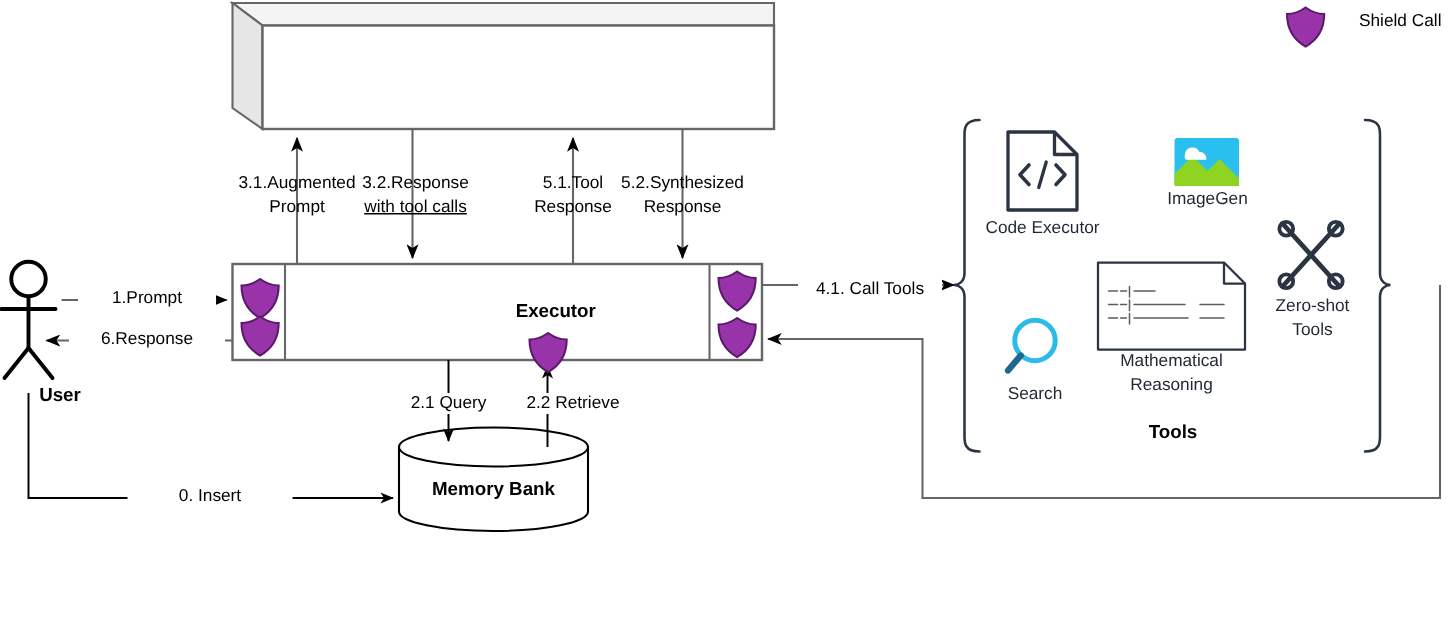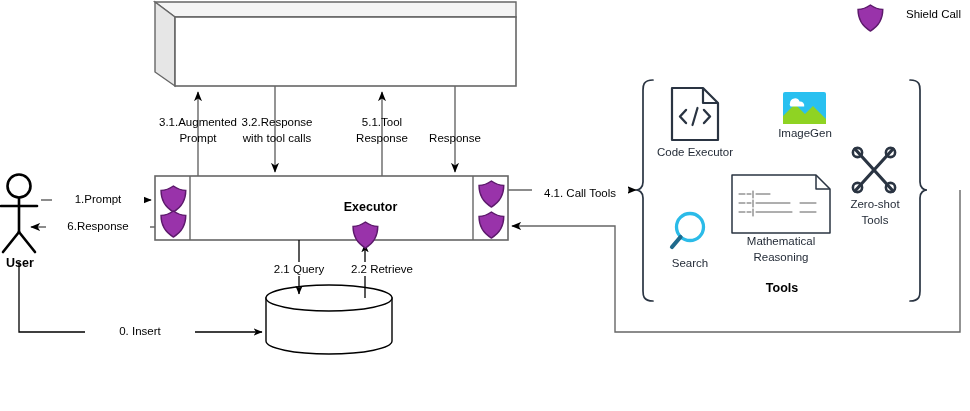--- a/index.html
+++ b/index.html
@@ -183,36 +183,38 @@
       <circle cx="890.5" cy="152.5" r="4.6" stroke-width="2.6"></circle>
       <circle cx="857.5" cy="152.5" r="4.6" stroke-width="2.6"></circle>
       <circle cx="857.5" cy="187.5" r="4.6" stroke-width="2.6"></circle>
       <circle cx="890.5" cy="187.5" r="4.6" stroke-width="2.6"></circle>
     </g>
   </svg>
 
 
   <div class="lbl bold" style="left:190px;top:200px;width:283px;font-size:12.5px;padding-left:39px;">Executor</div>
 
-
-  <div class="lbl bold" style="left:0px;top:256px;width:40px;font-size:12.5px;">User</div>
+  <div class="lbl bold" style="left:266px;top:319px;width:126px;font-size:12.5px;">Memory Bank</div>
+
+  <div class="lbl bold" style="left:0px;top:256px;width:40px;font-size:12.5px;padding-left:20px;">User</div>
 
   <div class="lbl bold" style="left:730px;top:281px;width:104px;font-size:12.5px;">Tools</div>
 
   <div class="lbl" style="left:906px;top:7px;width:86px;text-align:left;">Shield Call</div>
 
   <div class="lbl" style="left:143px;top:115px;width:110px;">3.1.Augmented</div>
   <div class="lbl" style="left:143px;top:131px;width:110px;">Prompt</div>
 
   <div class="lbl" style="left:222px;top:115px;width:110px;">3.2.Response</div>
-  <div class="lbl" style="left:222px;top:131px;width:110px;">with tool calls</div>
+  <div class="lbl" style="left:222px;top:131px;width:110px;text-decoration:underline;">with tool calls</div>
 
   <div class="lbl" style="left:334px;top:115px;width:96px;">5.1.Tool</div>
   <div class="lbl" style="left:334px;top:131px;width:96px;">Response</div>
 
+  <div class="lbl" style="left:398px;top:115px;width:114px;">5.2.Synthesized</div>
   <div class="lbl" style="left:398px;top:131px;width:114px;">Response</div>
 
   <div class="lbl" style="left:52px;top:192px;width:92px;background:#ffffff;">1.Prompt</div>
   <div class="lbl" style="left:46px;top:219px;width:104px;background:#ffffff;">6.Response</div>
   <div class="lbl" style="left:85px;top:324px;width:110px;background:#ffffff;text-align:center;">0. Insert</div>
 
   <div class="lbl" style="left:257px;top:262px;width:84px;background:#ffffff;">2.1 Query</div>
   <div class="lbl" style="left:334px;top:262px;width:96px;background:#ffffff;">2.2 Retrieve</div>
 
   <div class="lbl" style="left:532px;top:186px;width:96px;background:#ffffff;">4.1. Call Tools</div>

